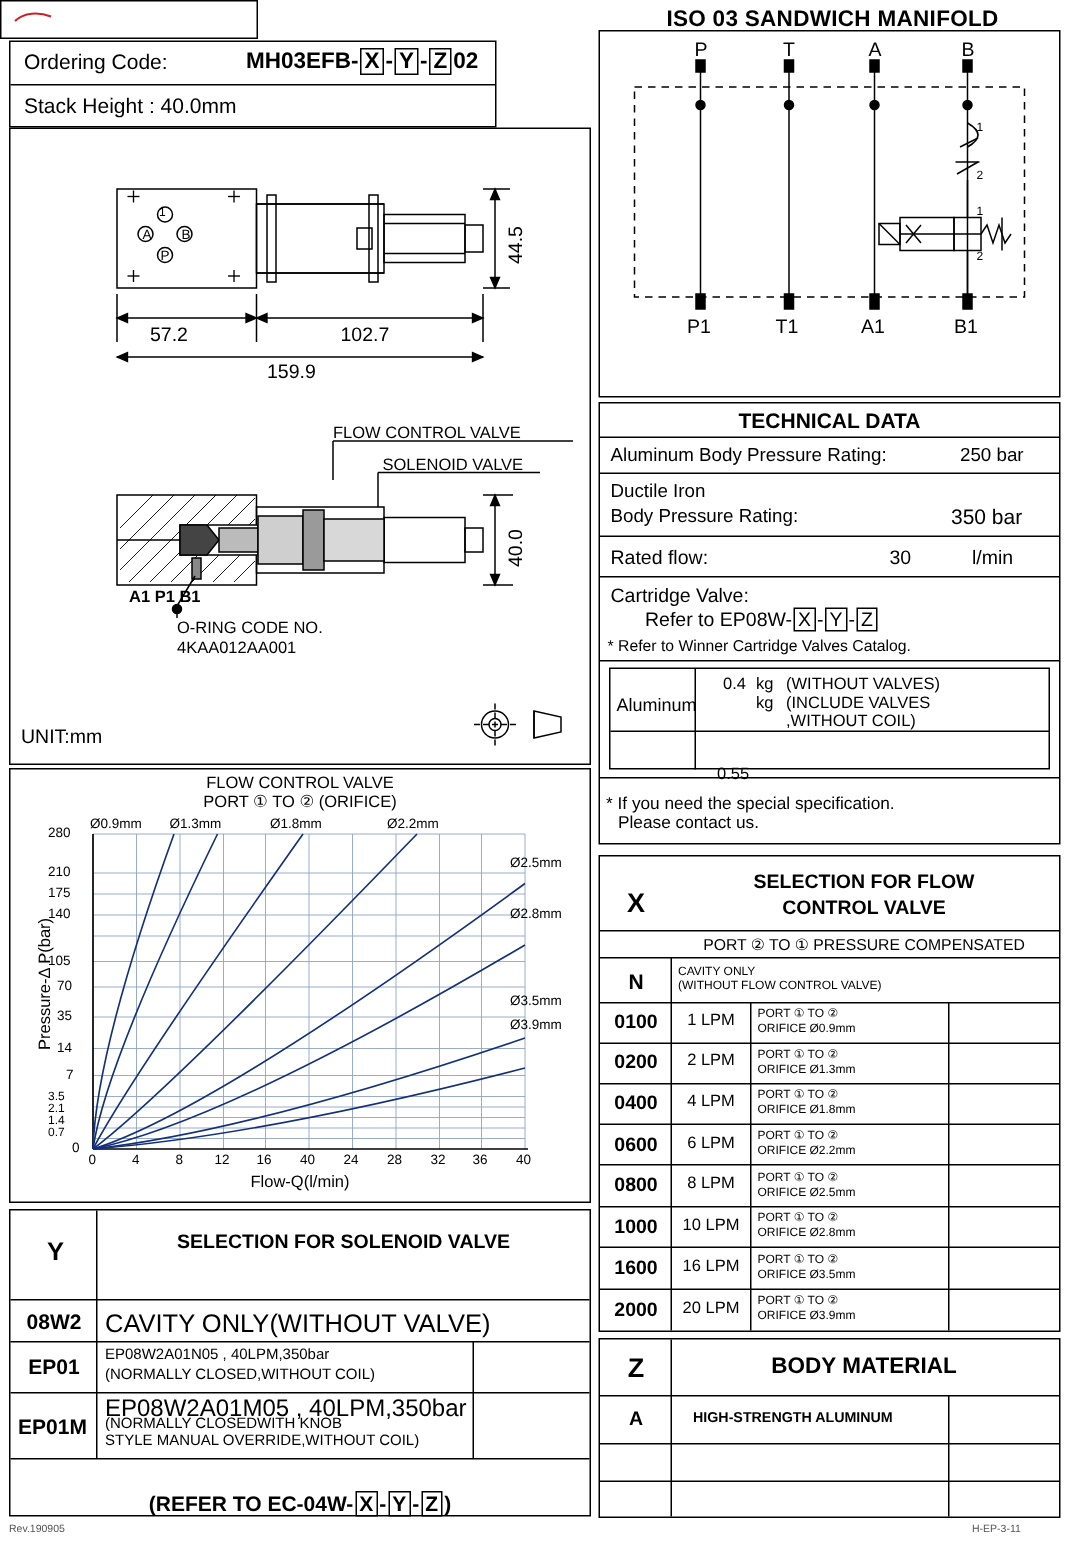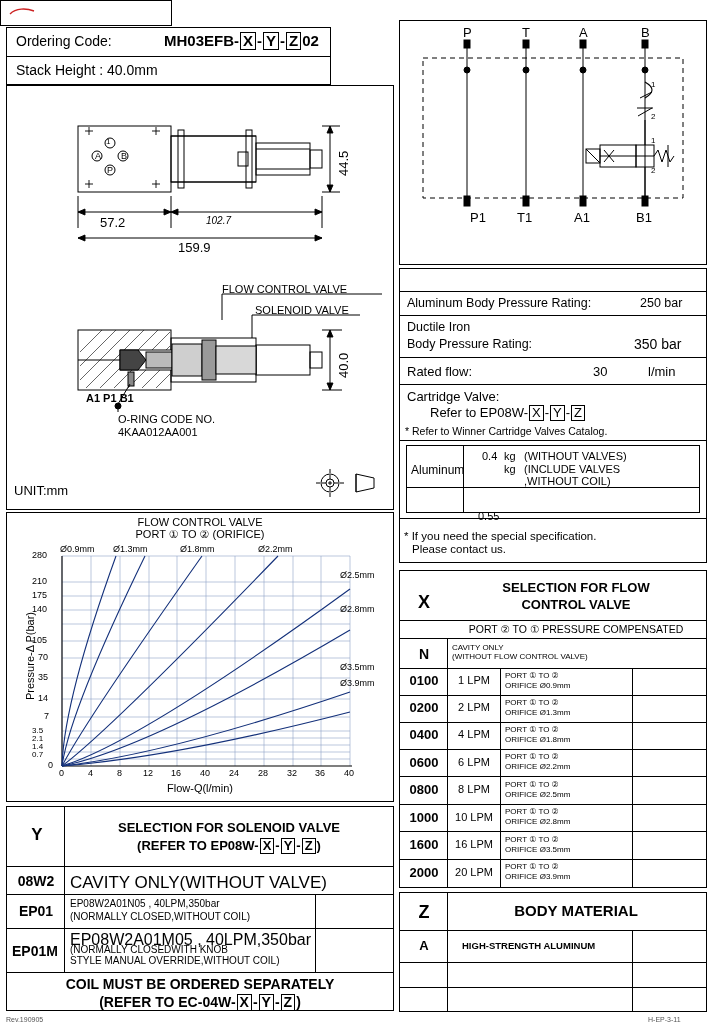--- a/index.html
+++ b/index.html
@@ -56,20 +56,21 @@
 </style>
 </head>
 <body>
 
 <div class="page">
 
   <svg class="red-mark" width="40" height="12">
     <path d="M2 8 C 8 2, 18 2, 26 5" stroke="#cc2222" stroke-width="1.4" fill="none"></path>
   </svg>
 
+  <div class="t b" id="doc-title">ISO 03 SANDWICH MANIFOLD</div>
 
   <div class="box" id="ordering-box"></div>
   <div class="t" id="ordering-label">Ordering Code:</div>
   <div id="ordering-code-box"></div>
   <div class="t" id="ordering-code">
     <span>MH03EFB-</span><span class="boxedchar">X</span><span>-</span><span class="boxedchar">Y</span><span>-</span><span class="boxedchar">Z</span><span>02</span>
   </div>
   <div class="tline" style="left:7px;top:56px;width:323px;height:1px;"></div>
   <div class="t" id="stack-label">Stack Height : 40.0mm</div>
 
@@ -179,21 +180,21 @@
       <circle cx="330" cy="483" r="9"></circle>
       <circle cx="330" cy="483" r="4"></circle>
       <line x1="316" y1="483" x2="344" y2="483" stroke-dasharray="4,2"></line>
       <line x1="330" y1="469" x2="330" y2="497" stroke-dasharray="4,2"></line>
       <polygon points="356,474 374,478 374,488 356,492" fill="none"></polygon>
       <line x1="356" y1="474" x2="356" y2="492"></line>
     </g>
   </svg>
 
   <div class="t" style="left:100px;top:215px;font-size:13px;">57.2</div>
-  <div class="t" style="left:206px;top:215px;font-size:10px;font-style:italic;">102.7</div>
+  <div class="t" style="left:227px;top:215px;font-size:13px;">102.7</div>
   <div class="t" style="left:178px;top:240px;font-size:13px;">159.9</div>
   <div class="t" style="left:336px;top:176px;font-size:13px;transform:rotate(-90deg);transform-origin:left top;">44.5</div>
   <div class="t" style="left:336px;top:378px;font-size:13px;transform:rotate(-90deg);transform-origin:left top;">40.0</div>
   <div class="t" style="left:95px;top:151px;font-size:9px;">A</div>
   <div class="t" style="left:121px;top:151px;font-size:9px;">B</div>
   <div class="t" style="left:107px;top:165px;font-size:9px;">P</div>
   <div class="t" style="left:106px;top:137px;font-size:8px;">1</div>
   <div class="t b" style="left:86px;top:392px;font-size:11px;">A1 P1 B1</div>
   <div class="t" style="left:222px;top:283px;font-size:11px;">FLOW CONTROL VALVE</div>
   <div class="t" style="left:255px;top:304px;font-size:11px;">SOLENOID VALVE</div>
@@ -294,37 +295,33 @@
   <div class="box" id="ytable"></div>
   <div class="tline" style="left:7px;top:866px;width:386px;height:1px;"></div>
   <div class="tline" style="left:7px;top:894px;width:386px;height:1px;"></div>
   <div class="tline" style="left:7px;top:928px;width:386px;height:1px;"></div>
   <div class="tline" style="left:7px;top:972px;width:386px;height:1px;"></div>
   <div class="tline" style="left:64px;top:807px;width:1px;height:165px;"></div>
   <div class="tline" style="left:315px;top:894px;width:1px;height:78px;"></div>
 
   <div class="t b c" style="left:20px;top:825px;width:34px;font-size:17px;">Y</div>
   <div class="t b c" style="left:66px;top:820px;width:326px;font-size:13px;">SELECTION FOR SOLENOID VALVE</div>
-  <div class="t b c" style="left:66px;top:838px;width:326px;font-size:13px;">
-    <span>(REFER TO EP08W-</span><span class="boxedchar">X</span>-<span class="boxedchar">Y</span>-<span class="boxedchar">Z</span><span>)</span>
-  </div>
 
   <div class="t b c" style="left:10px;top:873px;width:52px;font-size:14px;">08W2</div>
   <div class="t" style="left:70px;top:873px;font-size:17px;">CAVITY ONLY(WITHOUT VALVE)</div>
 
   <div class="t b c" style="left:10px;top:903px;width:52px;font-size:14px;">EP01</div>
   <div class="t" style="left:70px;top:898px;font-size:10px;">EP08W2A01N05 , 40LPM,350bar</div>
   <div class="t" style="left:70px;top:911px;font-size:10px;">(NORMALLY CLOSED,WITHOUT COIL)</div>
 
   <div class="t b c" style="left:6px;top:943px;width:58px;font-size:14px;">EP01M</div>
   <div class="t" style="left:70px;top:931px;font-size:16px;">EP08W2A01M05 , 40LPM,350bar</div>
   <div class="t" style="left:70px;top:944px;font-size:10px;white-space:pre;">(NORMALLY CLOSEDWITH KNOB
 STYLE MANUAL OVERRIDE,WITHOUT COIL)</div>
 
-  <div class="t b c" style="left:7px;top:976px;width:386px;font-size:14px;">COIL MUST BE ORDERED SEPARATELY</div>
   <div class="t b c" style="left:7px;top:994px;width:386px;font-size:14px;">
     <span>(REFER TO EC-04W-</span><span class="boxedchar">X</span>-<span class="boxedchar">Y</span>-<span class="boxedchar">Z</span><span>)</span>
   </div>
 
   <div class="box" id="circuit-box"></div>
   <svg width="713" height="1027" style="pointer-events:none">
     <g stroke="#000" fill="none" stroke-width="1">
       <rect x="423" y="58" width="260" height="140" stroke-dasharray="5,4"></rect>
 
       <line x1="467" y1="44" x2="467" y2="206"></line>
@@ -363,30 +360,31 @@
       <line x1="668" y1="145" x2="668" y2="167"></line>
 
       <line x1="645" y1="145" x2="645" y2="120"></line>
       <line x1="645" y1="167" x2="645" y2="196"></line>
     </g>
   </svg>
   <div class="t" style="left:463px;top:25px;font-size:13px;">P</div>
   <div class="t" style="left:522px;top:25px;font-size:13px;">T</div>
   <div class="t" style="left:579px;top:25px;font-size:13px;">A</div>
   <div class="t" style="left:641px;top:25px;font-size:13px;">B</div>
-  <div class="t" style="left:470px;top:210px;font-size:13px;">P1</div>
+  <div class="t" style="left:458px;top:210px;font-size:13px;">P1</div>
   <div class="t" style="left:517px;top:210px;font-size:13px;">T1</div>
   <div class="t" style="left:574px;top:210px;font-size:13px;">A1</div>
   <div class="t" style="left:636px;top:210px;font-size:13px;">B1</div>
   <div class="t" style="left:651px;top:80px;font-size:8px;">1</div>
   <div class="t" style="left:651px;top:112px;font-size:8px;">2</div>
   <div class="t" style="left:651px;top:136px;font-size:8px;">1</div>
   <div class="t" style="left:651px;top:166px;font-size:8px;">2</div>
 
   <div class="box" id="tech-box"></div>
+  <div class="t b c" style="left:399px;top:272px;width:308px;font-size:14px;">TECHNICAL DATA</div>
   <div class="tline" style="left:400px;top:291px;width:306px;height:1px;"></div>
   <div class="tline" style="left:400px;top:315px;width:306px;height:1px;"></div>
   <div class="tline" style="left:400px;top:357px;width:306px;height:1px;"></div>
   <div class="tline" style="left:400px;top:384px;width:306px;height:1px;"></div>
   <div class="tline" style="left:400px;top:440px;width:306px;height:1px;"></div>
   <div class="tline" style="left:400px;top:518px;width:306px;height:1px;"></div>
 
   <div class="t" style="left:407px;top:296px;font-size:12.5px;">Aluminum Body Pressure Rating:</div>
   <div class="t" style="left:640px;top:296px;font-size:12.5px;">250 bar</div>
 

